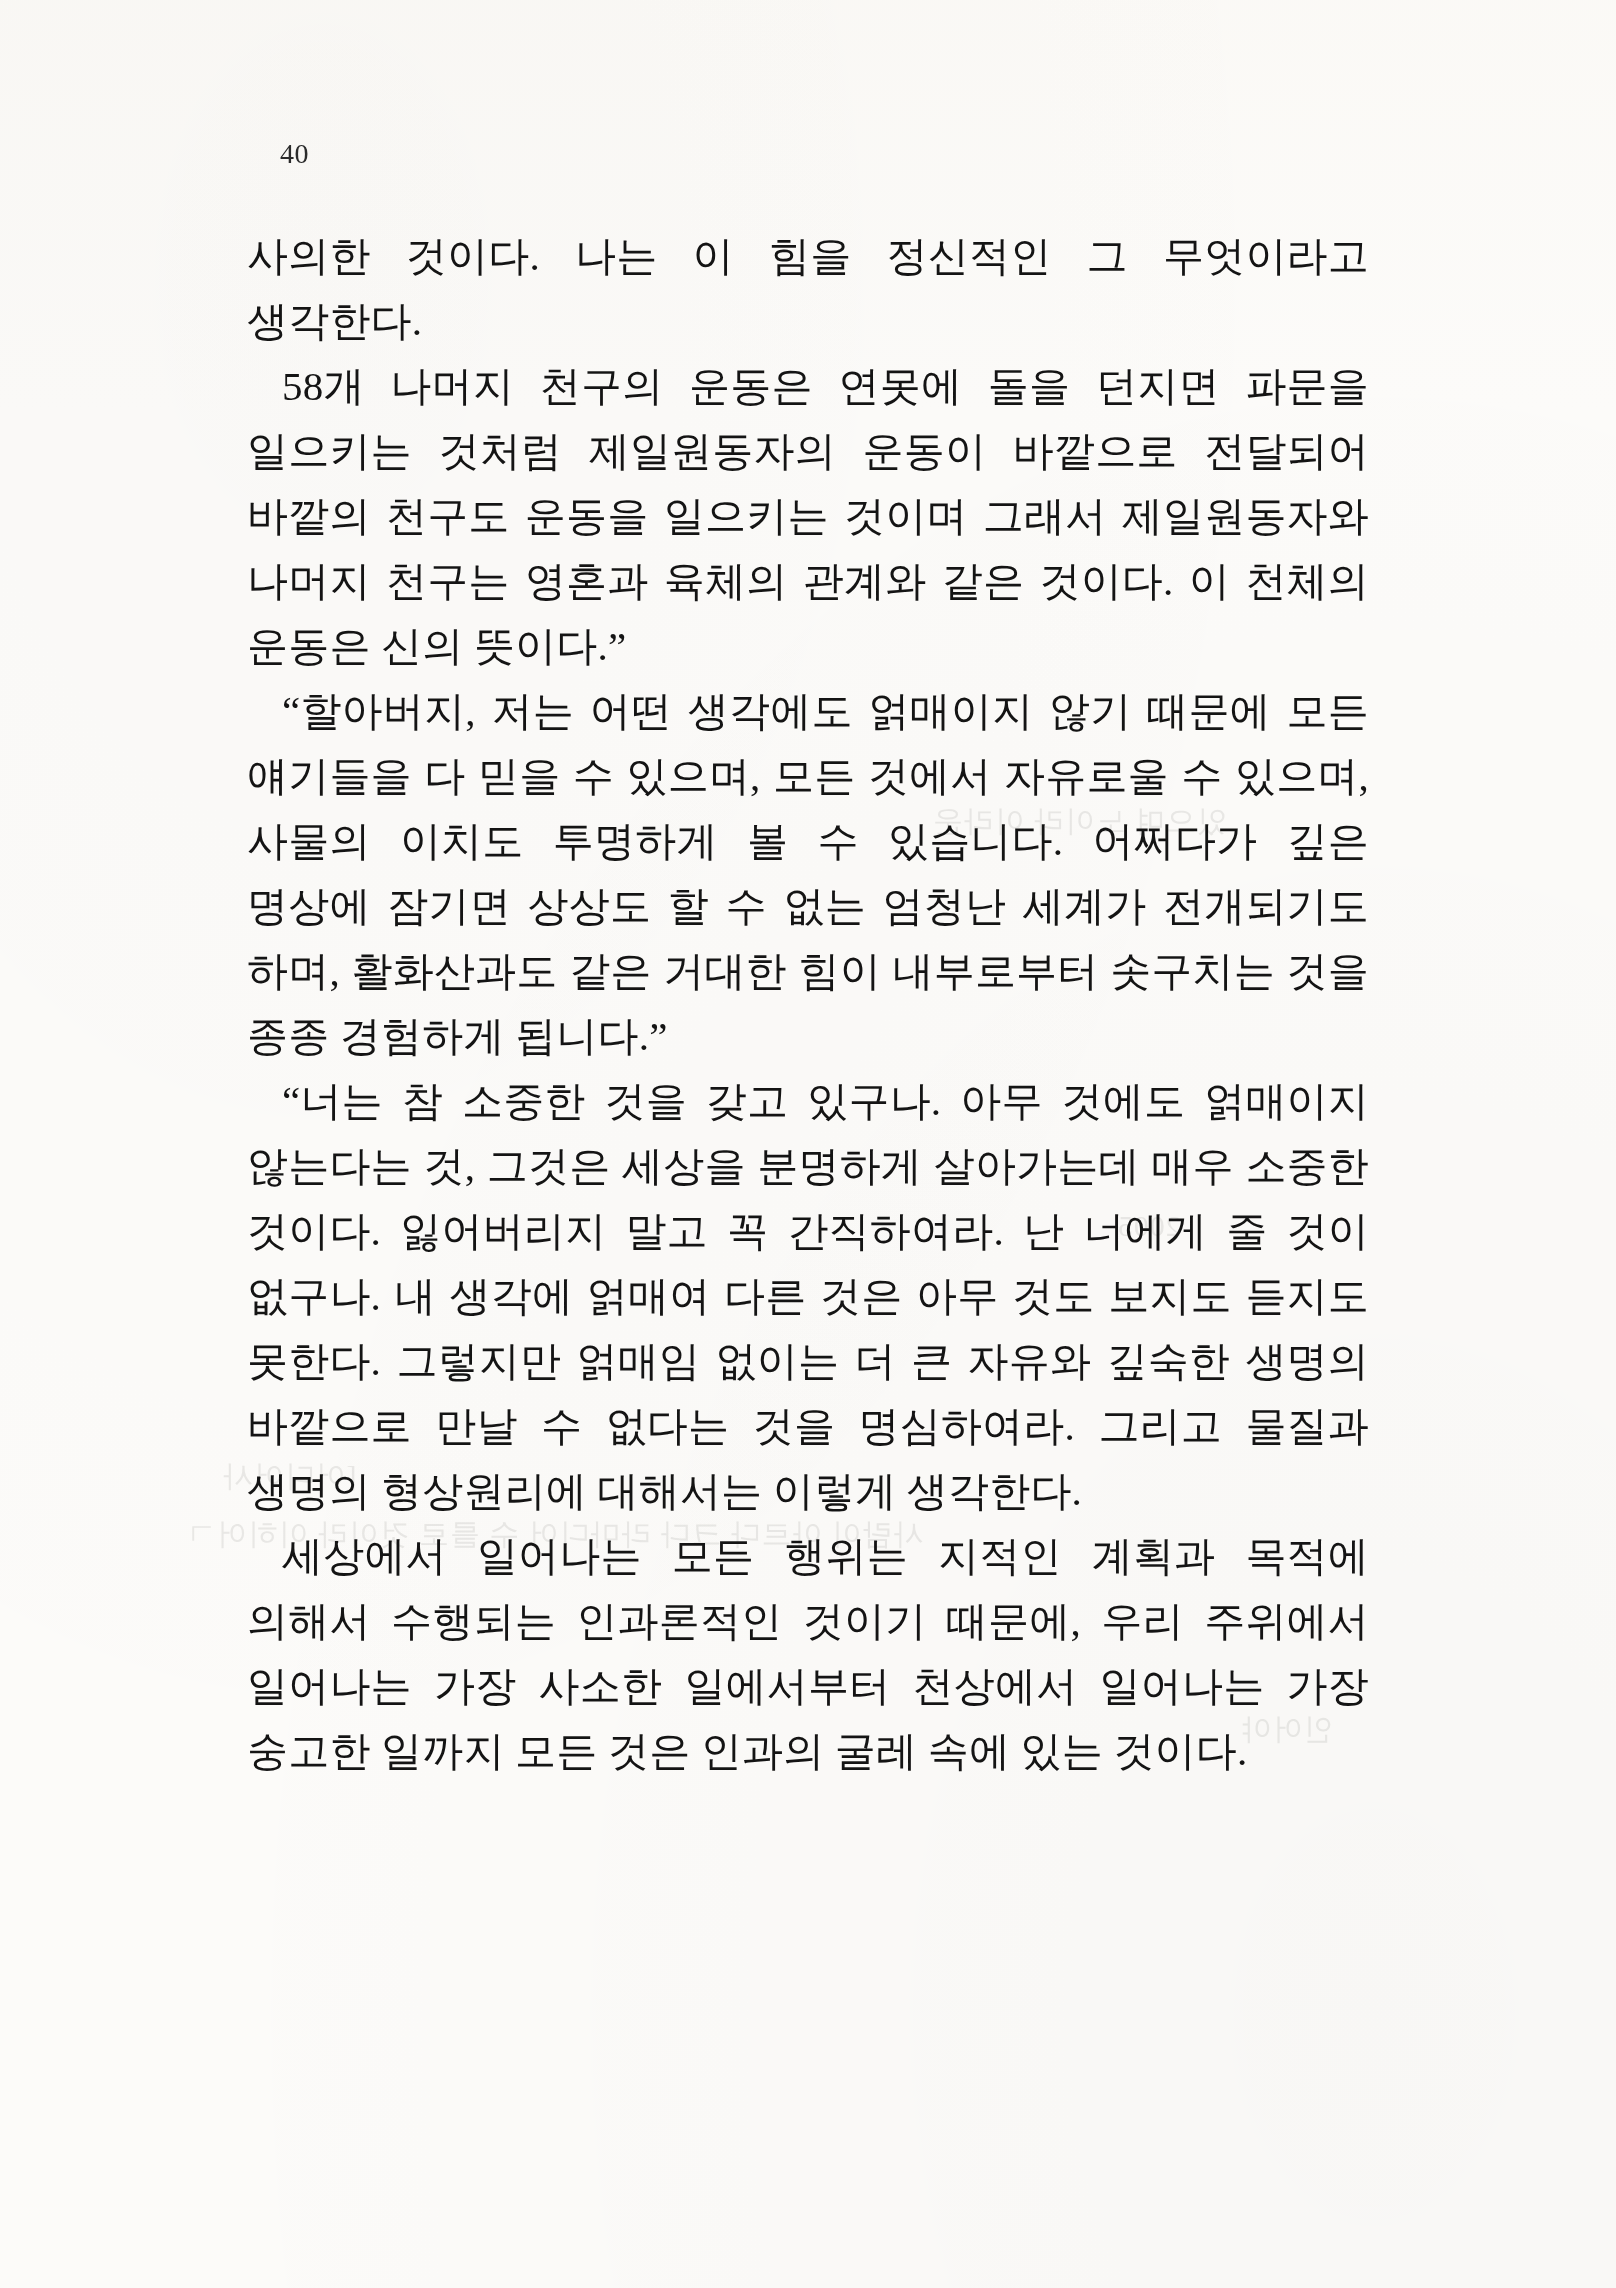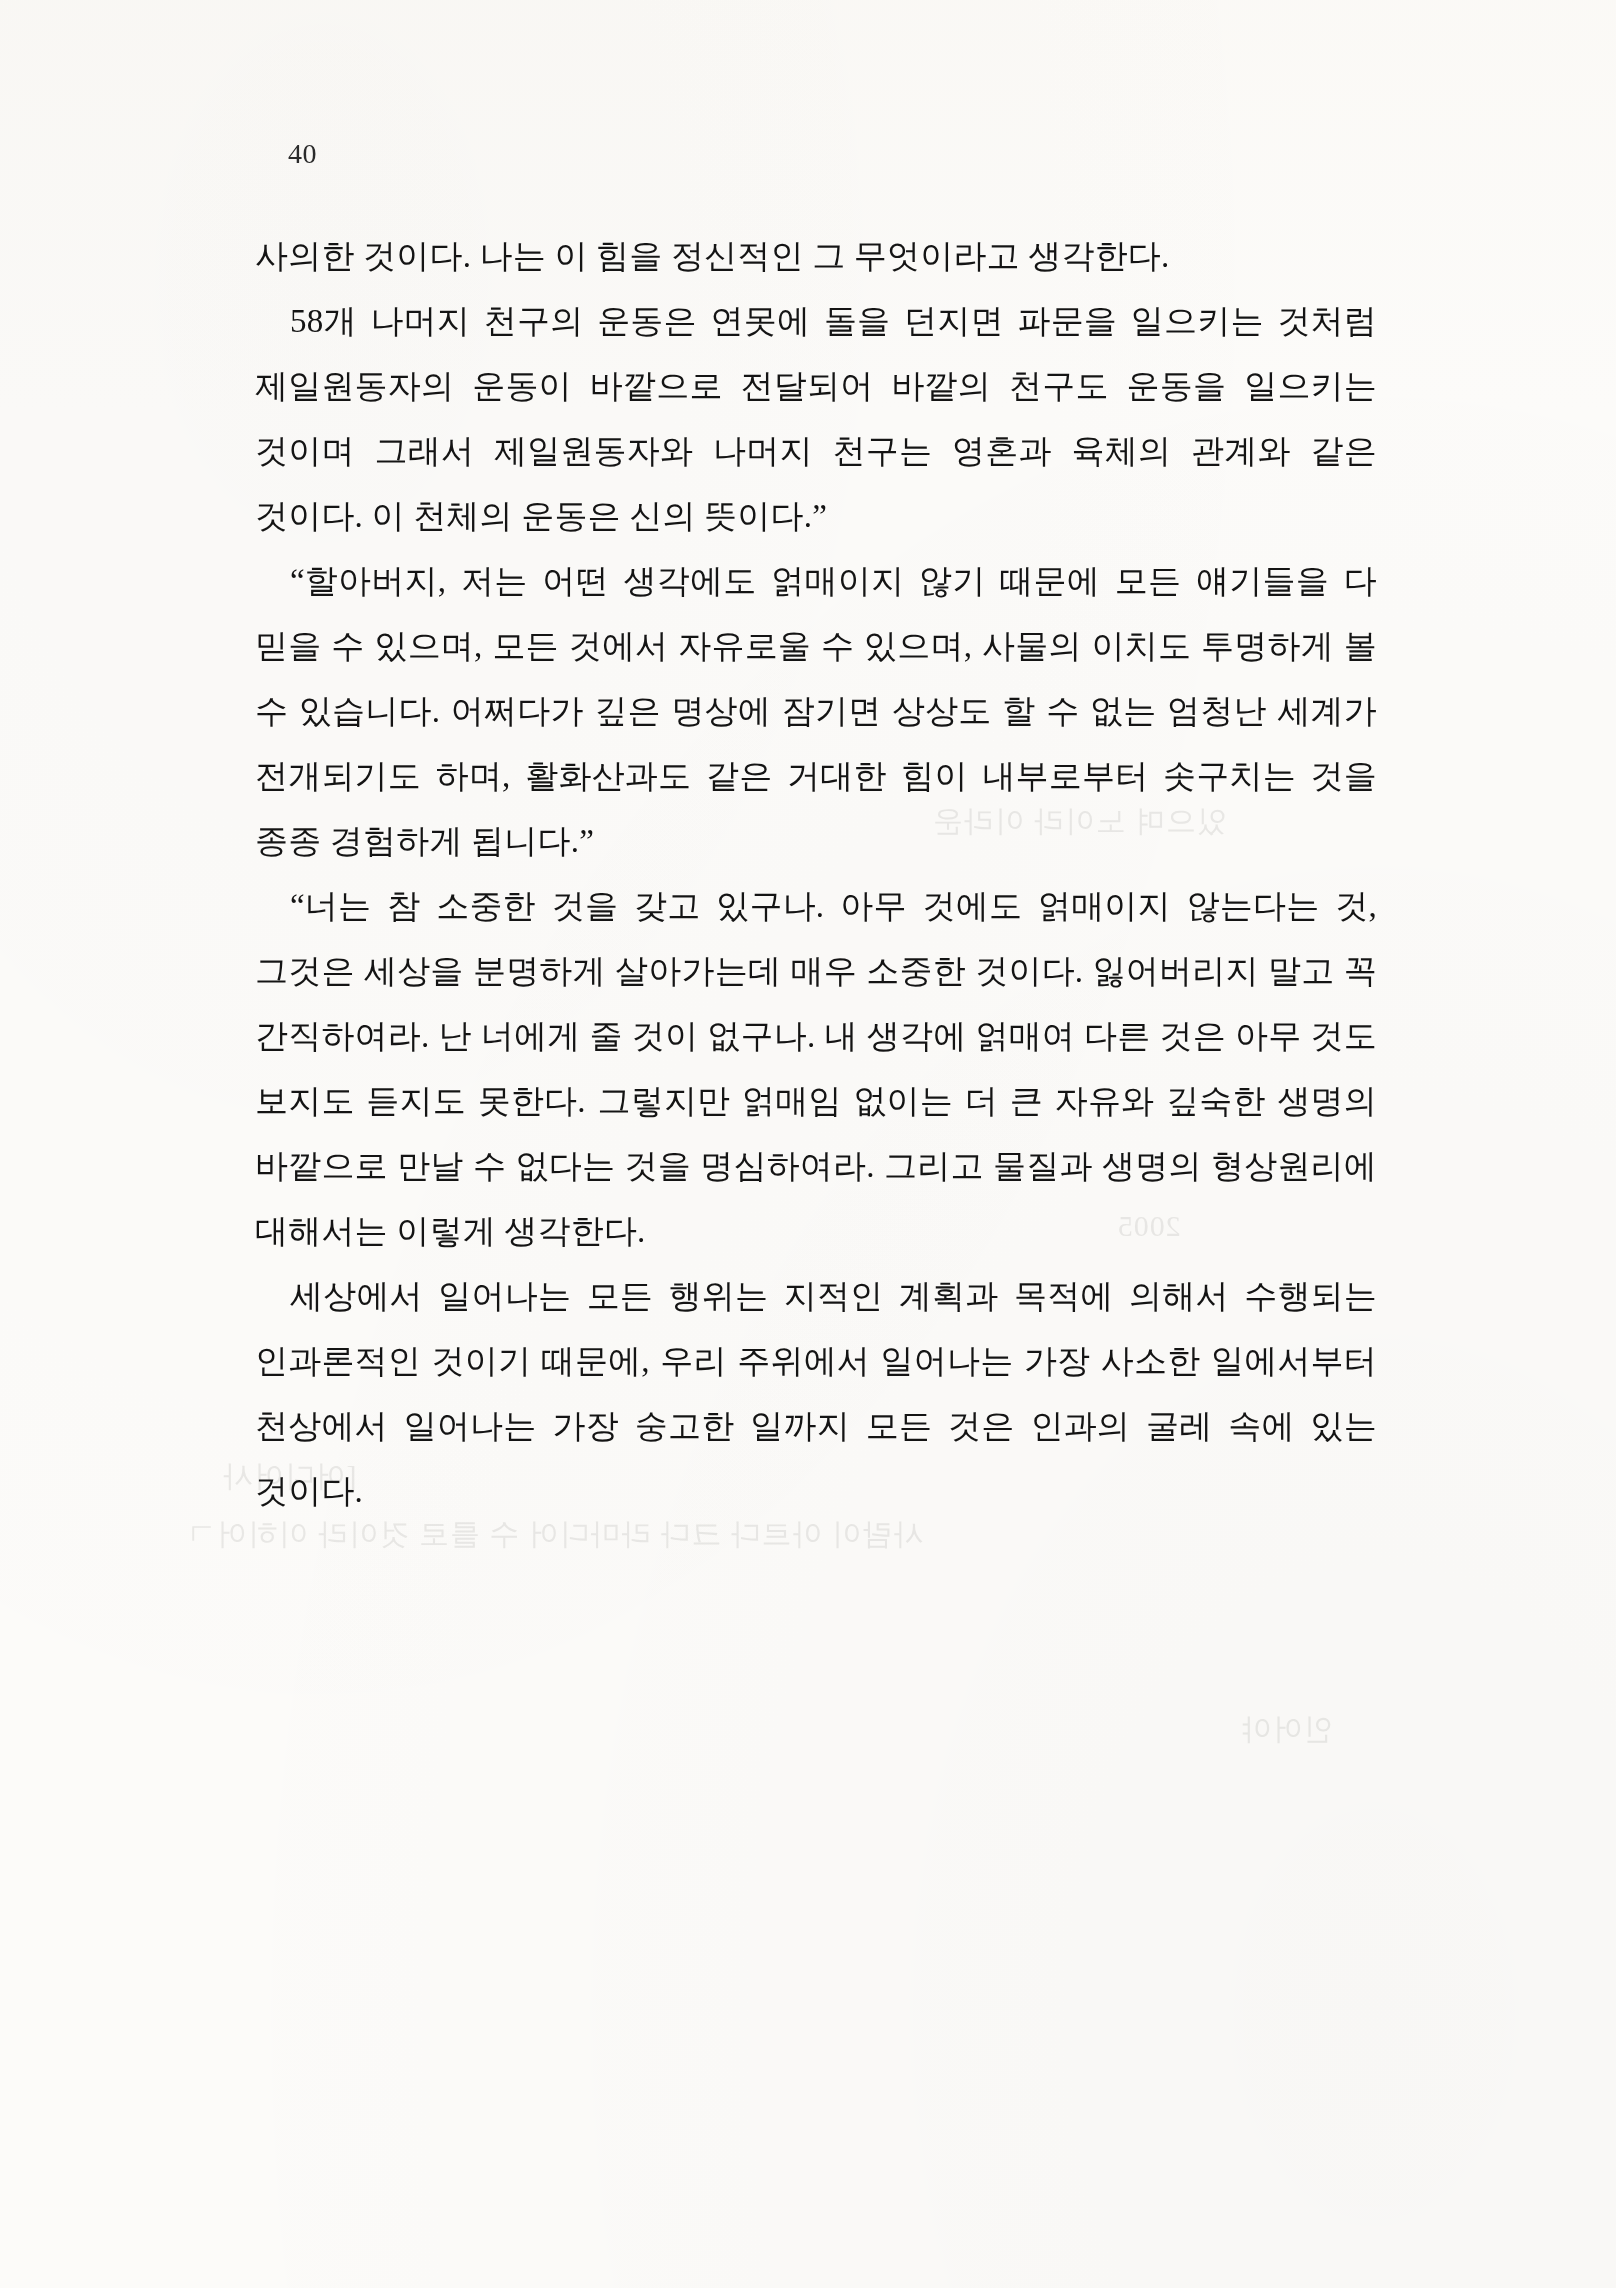--- a/index.html
+++ b/index.html
@@ -26,34 +26,34 @@
     position: absolute;
     inset: 0;
     background:
       radial-gradient(ellipse at 20% 12%, rgba(0,0,0,0.012), rgba(0,0,0,0) 60%),
       radial-gradient(ellipse at 85% 88%, rgba(0,0,0,0.015), rgba(0,0,0,0) 65%),
       linear-gradient(180deg, rgba(250,248,244,0.6), rgba(255,255,255,0) 18%);
     pointer-events: none;
   }
   .content {
     position: absolute;
-    left: 255px;
+    left: 247px;
     top: 138px;
     width: 1122px;
   }
   .folio {
     font-size: 28px;
     letter-spacing: 0.5px;
     color: #2b2b2b;
     margin: 0 0 54px 33px;
     font-family: "Liberation Serif", "DejaVu Serif", serif;
   }
   .body-text p {
     margin: 0;
-    font-size: 33px;
+    font-size: 41px;
     line-height: 65px;
     text-align: justify;
     text-justify: inter-character;
     word-break: keep-all;
     color: #141414;
     letter-spacing: 0.2px;
   }
   .body-text p.indent {
     text-indent: 35px;
     font-family: Liberation Serif, serif;

